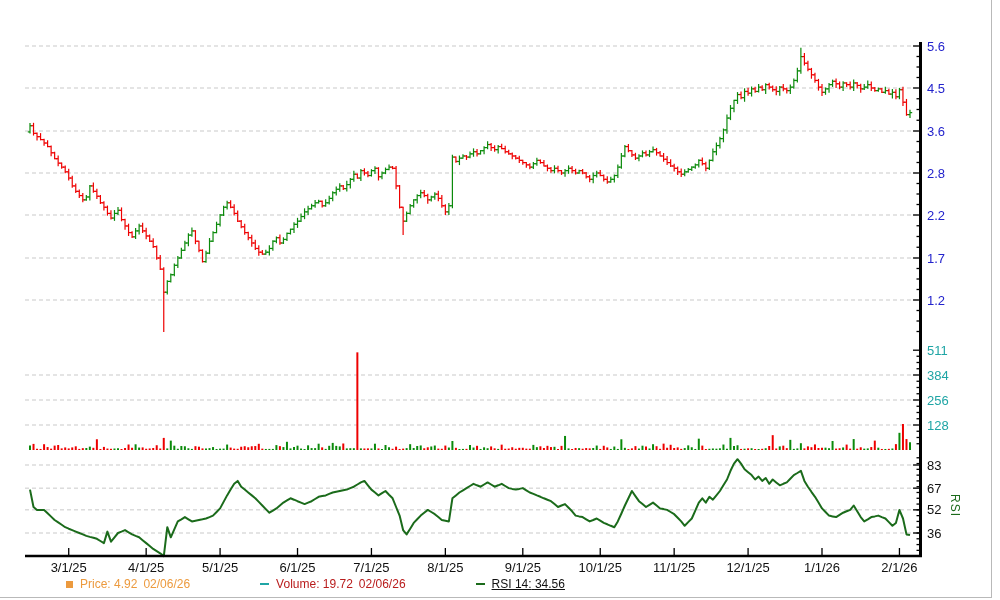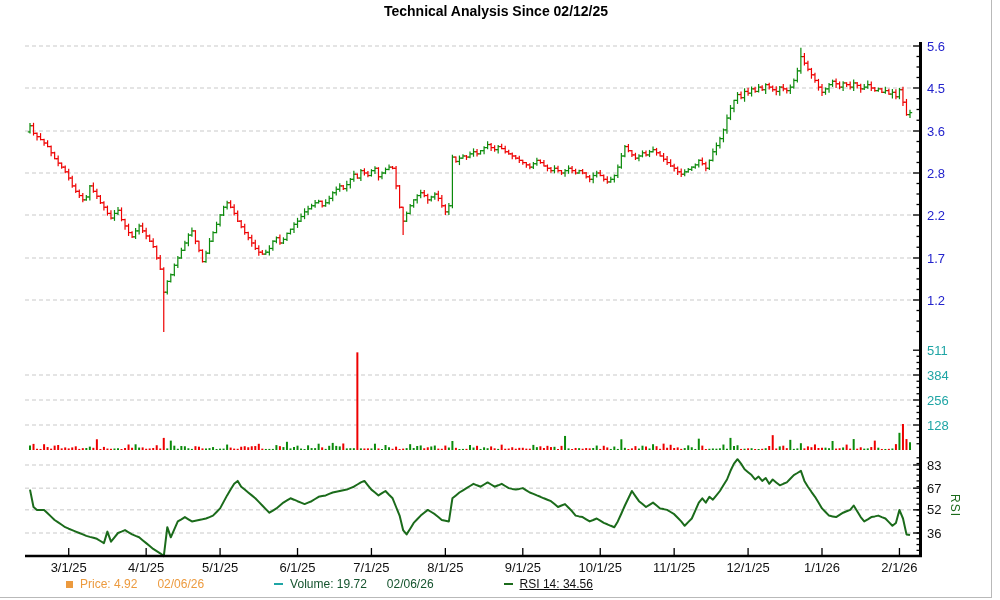--- a/index.html
+++ b/index.html
@@ -7,30 +7,29 @@
   #stage{position:relative;width:1000px;height:600px;background:#fff;}
   #chart-title{position:absolute;top:3px;left:0;width:992px;text-align:center;
     font-size:14px;font-weight:700;color:#000;}
   #plot-wrap{position:absolute;top:0;left:0;}
   #legend{position:absolute;top:577px;left:34px;display:flex;align-items:center;
     font-size:12px;white-space:nowrap;}
   .legend-item{display:flex;align-items:center;padding-left:32px;}
   .swatch-square{width:7px;height:7px;margin-right:7px;display:inline-block;}
   .swatch-dash{width:9px;height:2px;margin-right:7px;display:inline-block;}
   .lg-text{margin-right:6px;}
-  .lg-date{margin-left:14px;}
+  .lg-date{margin-left:0;}
   #legend .legend-item + .legend-item{margin-left:38px;}
   #frame-right{position:absolute;left:991px;top:0;width:1px;height:598px;background:#b9b9b9;}
   #frame-bottom{position:absolute;left:0;top:597px;width:992px;height:1px;background:#b9b9b9;}
 </style>
 </head>
 <body>
 
 <div id="stage">
-  <div id="chart-title">Technical Analysis Since 02/12/25</div>
 
   <div id="plot-wrap">
     <svg id="plot" width="1000" height="600">
         <line x1="25" y1="46" x2="920" y2="46" stroke="#c9c9c9" stroke-width="1" stroke-dasharray="4 3"></line>
         <line x1="25" y1="88" x2="920" y2="88" stroke="#c9c9c9" stroke-width="1" stroke-dasharray="4 3"></line>
         <line x1="25" y1="131" x2="920" y2="131" stroke="#c9c9c9" stroke-width="1" stroke-dasharray="4 3"></line>
         <line x1="25" y1="173" x2="920" y2="173" stroke="#c9c9c9" stroke-width="1" stroke-dasharray="4 3"></line>
         <line x1="25" y1="215" x2="920" y2="215" stroke="#c9c9c9" stroke-width="1" stroke-dasharray="4 3"></line>
         <line x1="25" y1="258" x2="920" y2="258" stroke="#c9c9c9" stroke-width="1" stroke-dasharray="4 3"></line>
         <line x1="25" y1="300" x2="920" y2="300" stroke="#c9c9c9" stroke-width="1" stroke-dasharray="4 3"></line>
@@ -1155,21 +1154,21 @@
         <text x="899.44" y="572" fill="#111" font-size="13px" text-anchor="middle">2/1/26</text>
       </svg>
   </div>
 
   <div id="legend">
     <span class="legend-item" style="color: rgb(236, 154, 62);">
       <span class="swatch-square" id="sw-price" style="background: rgb(236, 154, 62);"></span>
       <span class="lg-text"><span>Price:</span> <span>4.92</span></span>
       <span class="lg-date">02/06/26</span>
     </span>
-    <span class="legend-item" style="color: #14532d;">
+    <span class="legend-item" style="color: #b91c1c;">
       <span class="swatch-dash" id="sw-vol" style="background: rgb(31, 165, 165);"></span>
       <span class="lg-text"><span>Volume:</span> <span>19.72</span></span>
       <span class="lg-date">02/06/26</span>
     </span>
     <span class="legend-item" style="color: rgb(17, 17, 17); text-decoration: underline;">
       <span class="swatch-dash" id="sw-rsi" style="background: rgb(27, 107, 27);"></span>
       <span class="lg-text"><span>RSI 14:</span> <span>34.56</span></span>
     </span>
   </div>
 

